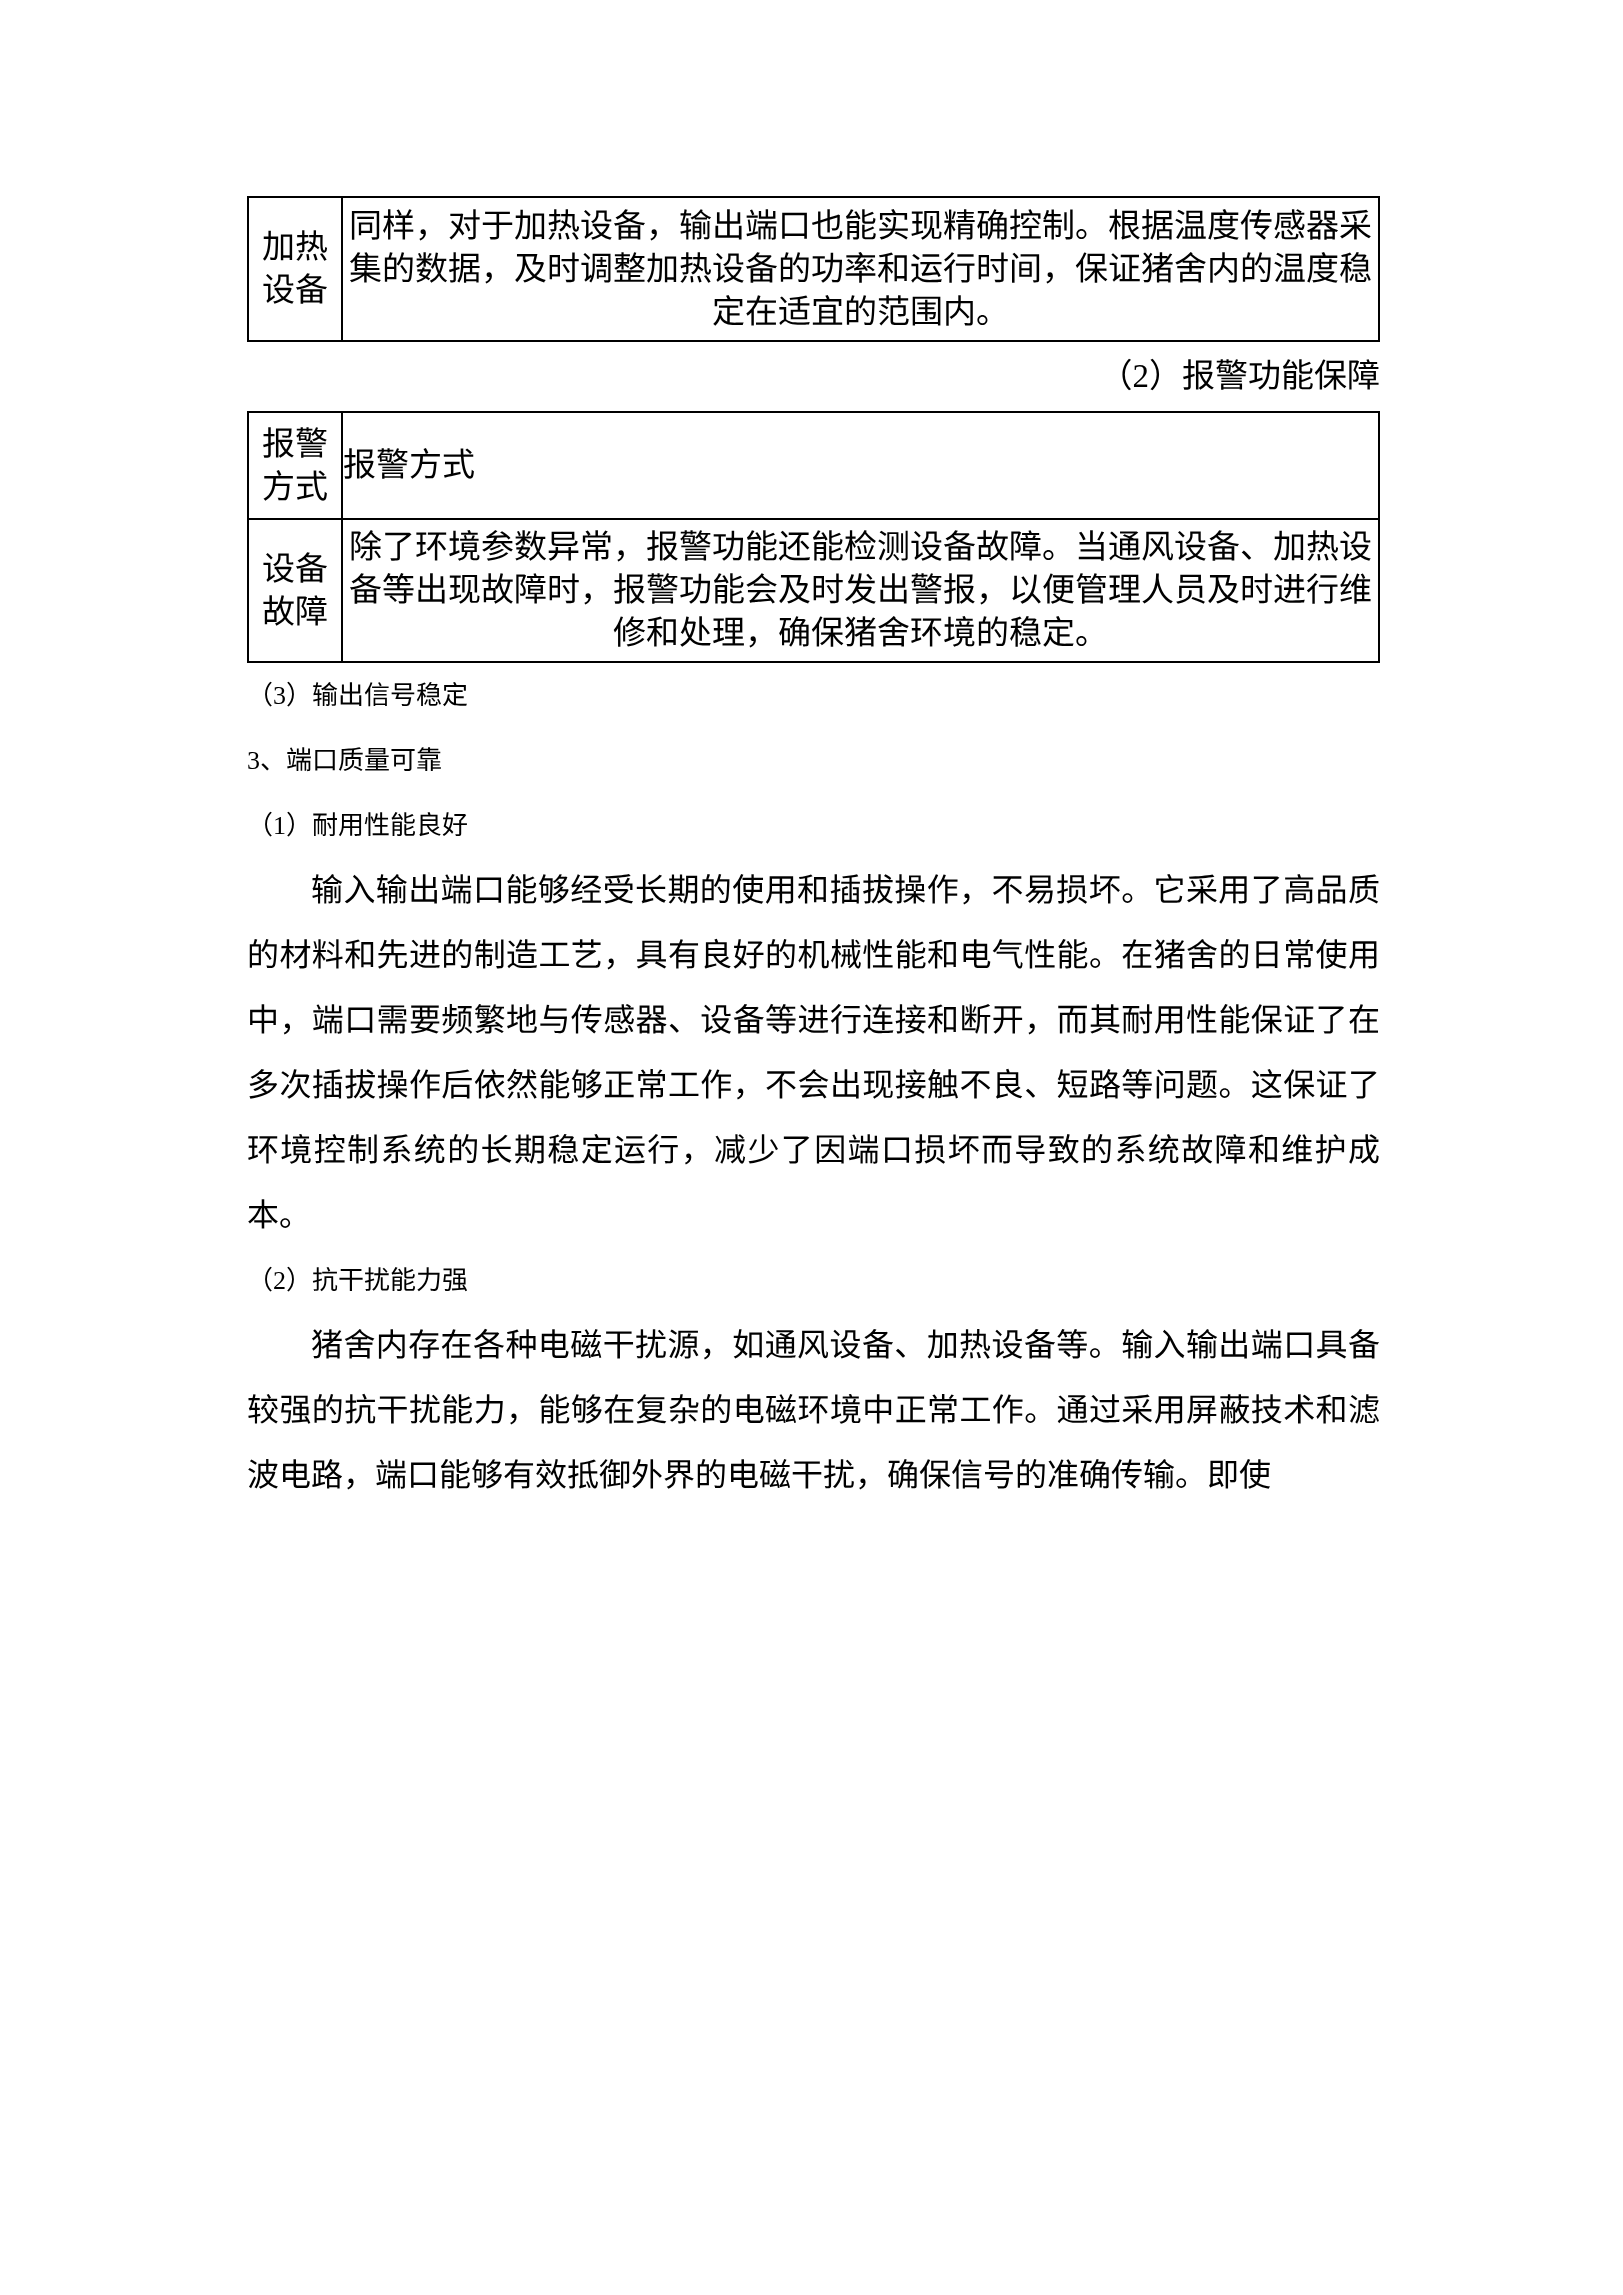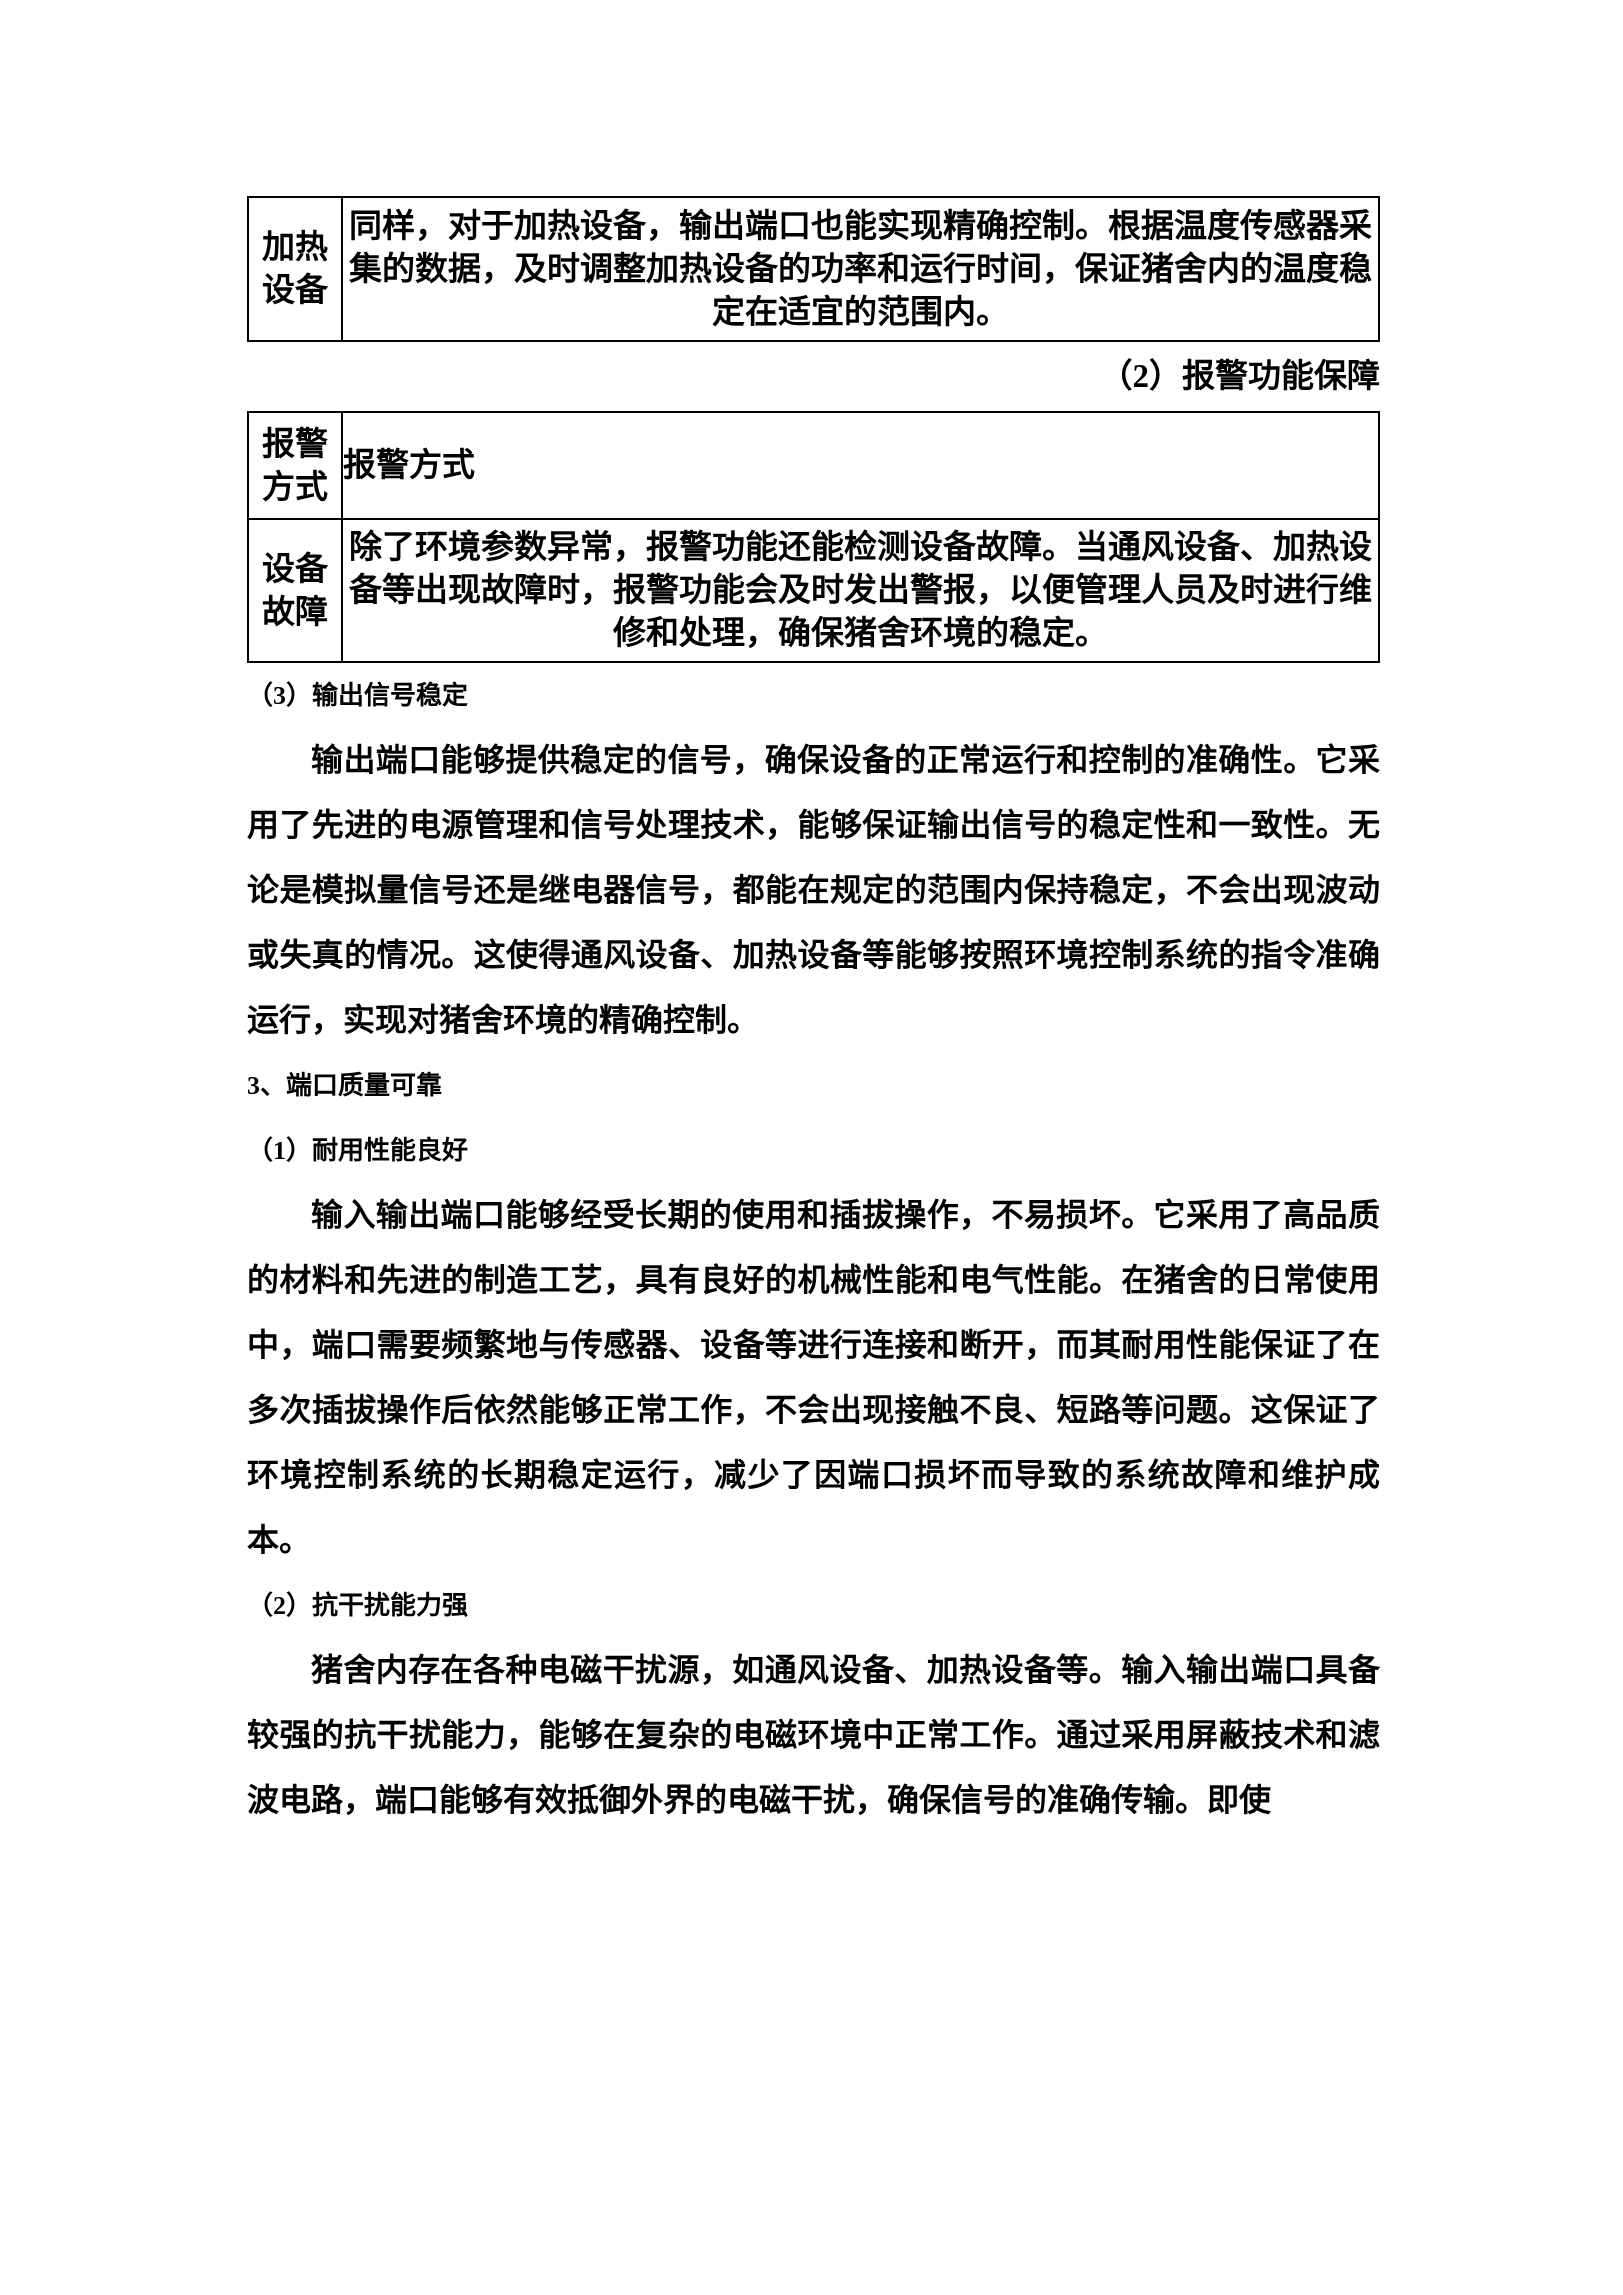--- a/index.html
+++ b/index.html
@@ -8,21 +8,20 @@
     background: #ffffff;
   }
   .page {
     position: relative;
     width: 1623px;
     height: 2295px;
     background: #ffffff;
     color: #000000;
     font-family: "Liberation Serif", "DejaVu Serif", serif;
     overflow: hidden;
-    font-weight: bold;
   }
   .content {
     position: absolute;
     left: 247px;
     top: 196px;
     width: 1133px;
   }
   table.doc-table {
     border-collapse: collapse;
     table-layout: fixed;
@@ -99,21 +98,20 @@
       </tr>
       <tr class="row-mid">
         <td class="label-cell">设备故障</td>
         <td class="text-cell">除了环境参数异常，报警功能还能检测设备故障。当通风设备、加热设备等出现故障时，报警功能会及时发出警报，以便管理人员及时进行维修和处理，确保猪舍环境的稳定。</td>
       </tr>
     </tbody>
       </table>
 
     <div class="heading">（3）输出信号稳定</div>
 
-    <p class="para">输出端口能够提供稳定的信号，确保设备的正常运行和控制的准确性。它采用了先进的电源管理和信号处理技术，能够保证输出信号的稳定性和一致性。无论是模拟量信号还是继电器信号，都能在规定的范围内保持稳定，不会出现波动或失真的情况。这使得通风设备、加热设备等能够按照环境控制系统的指令准确运行，实现对猪舍环境的精确控制。</p>
 
     <div class="heading">3、端口质量可靠</div>
 
     <div class="heading">（1）耐用性能良好</div>
 
     <p class="para">输入输出端口能够经受长期的使用和插拔操作，不易损坏。它采用了高品质的材料和先进的制造工艺，具有良好的机械性能和电气性能。在猪舍的日常使用中，端口需要频繁地与传感器、设备等进行连接和断开，而其耐用性能保证了在多次插拔操作后依然能够正常工作，不会出现接触不良、短路等问题。这保证了环境控制系统的长期稳定运行，减少了因端口损坏而导致的系统故障和维护成本。</p>
 
     <div class="heading">（2）抗干扰能力强</div>
 
     <p class="para">猪舍内存在各种电磁干扰源，如通风设备、加热设备等。输入输出端口具备较强的抗干扰能力，能够在复杂的电磁环境中正常工作。通过采用屏蔽技术和滤波电路，端口能够有效抵御外界的电磁干扰，确保信号的准确传输。即使</p>

